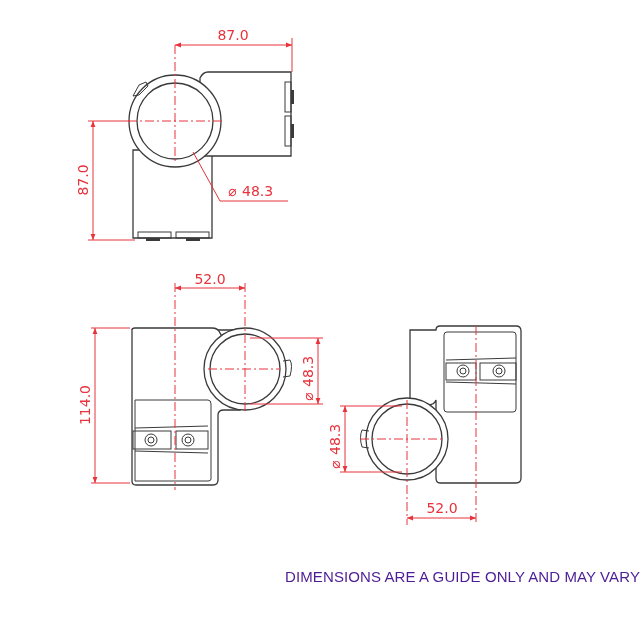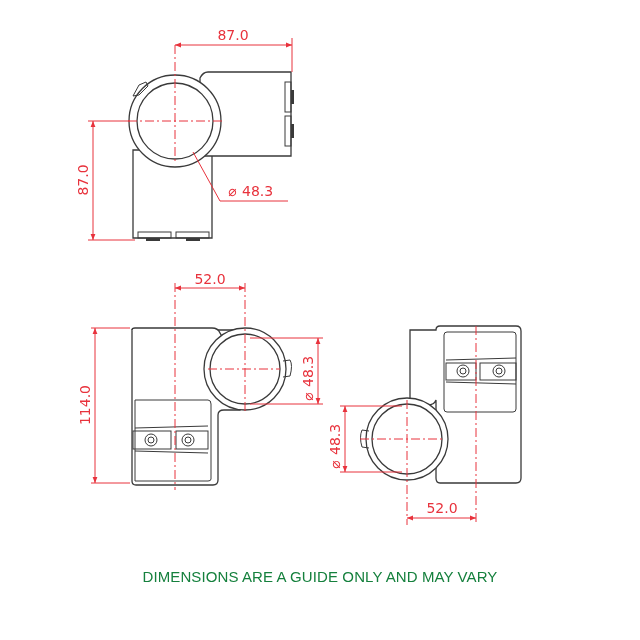--- a/index.html
+++ b/index.html
@@ -4,21 +4,21 @@
 <style>
   html, body { margin: 0; padding: 0; background: #ffffff; }
   body { width: 640px; height: 640px; position: relative; overflow: hidden; font-family: "Liberation Sans", sans-serif; }
   #drawing { position: absolute; left: 0; top: 0; }
   .part { fill: #ffffff; stroke: #3a3a3a; stroke-width: 1.3; }
   .part-thin { fill: none; stroke: #3a3a3a; stroke-width: 1; }
   .centre { fill: none; stroke: #e8323c; stroke-width: 1; stroke-dasharray: 9 3 2 3; }
   .dim { fill: none; stroke: #e8323c; stroke-width: 1; }
   .arrow { fill: #e8323c; stroke: none; }
   .dimtext { fill: #e8323c; font-family: "DejaVu Sans", sans-serif; font-size: 14px; }
-  .note { position: absolute; left: 0; width: 640px; top: 568px; text-align: center; font-size: 15px; color: #15803d; letter-spacing: 0.1px; }
+  .note { position: absolute; left: 0; width: 640px; top: 568px; text-align: right; font-size: 15px; color: #4c1d95; letter-spacing: 0.1px; }
 </style>
 </head>
 <body>
 
 <svg id="drawing" width="640" height="640" viewBox="0 0 640 640">
   <defs>
     <marker id="arr" viewBox="0 0 10 10" refX="10" refY="5" markerWidth="9" markerHeight="6" orient="auto-start-reverse">
       <path d="M0,1 L10,5 L0,9 z" class="arrow"></path>
     </marker>
   </defs>

